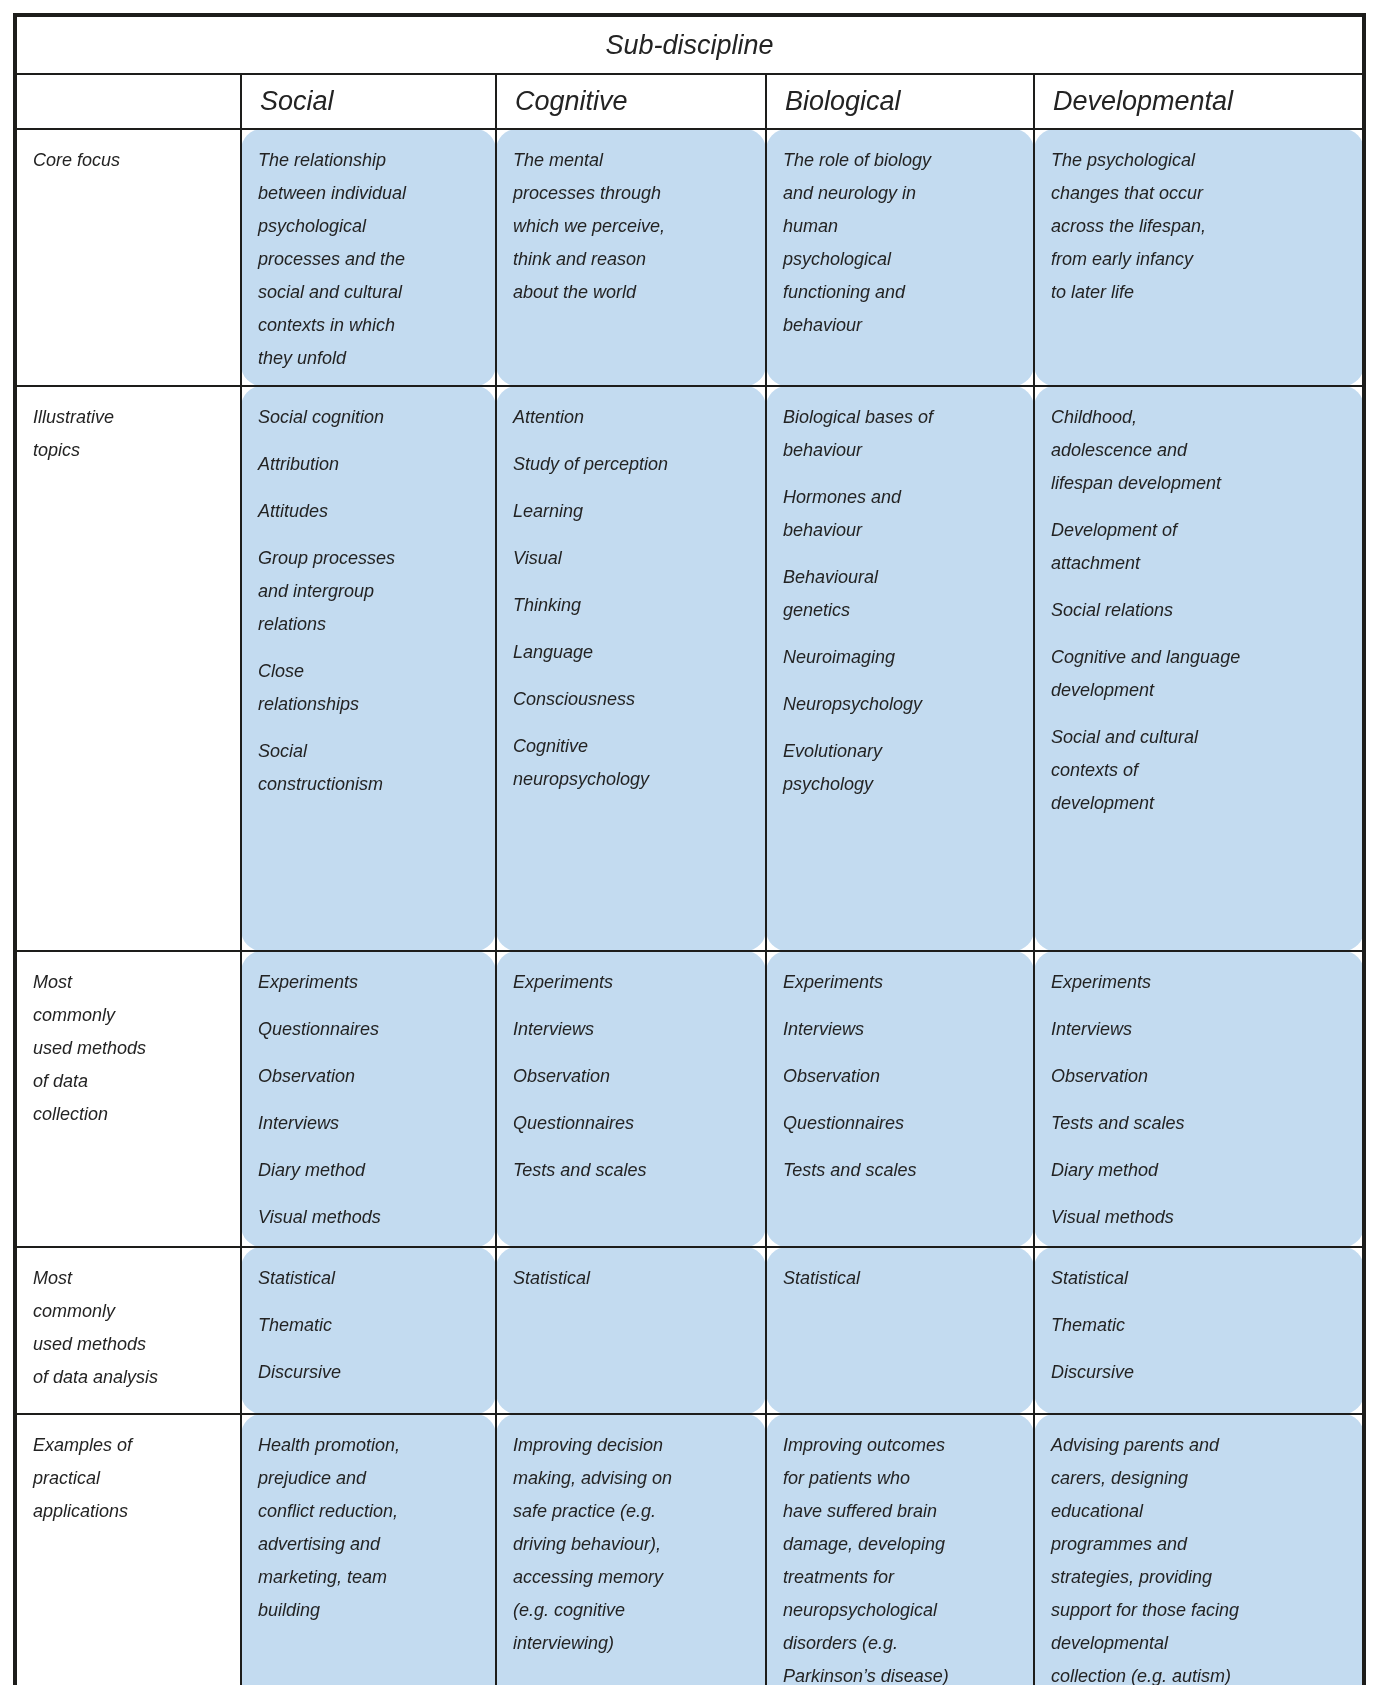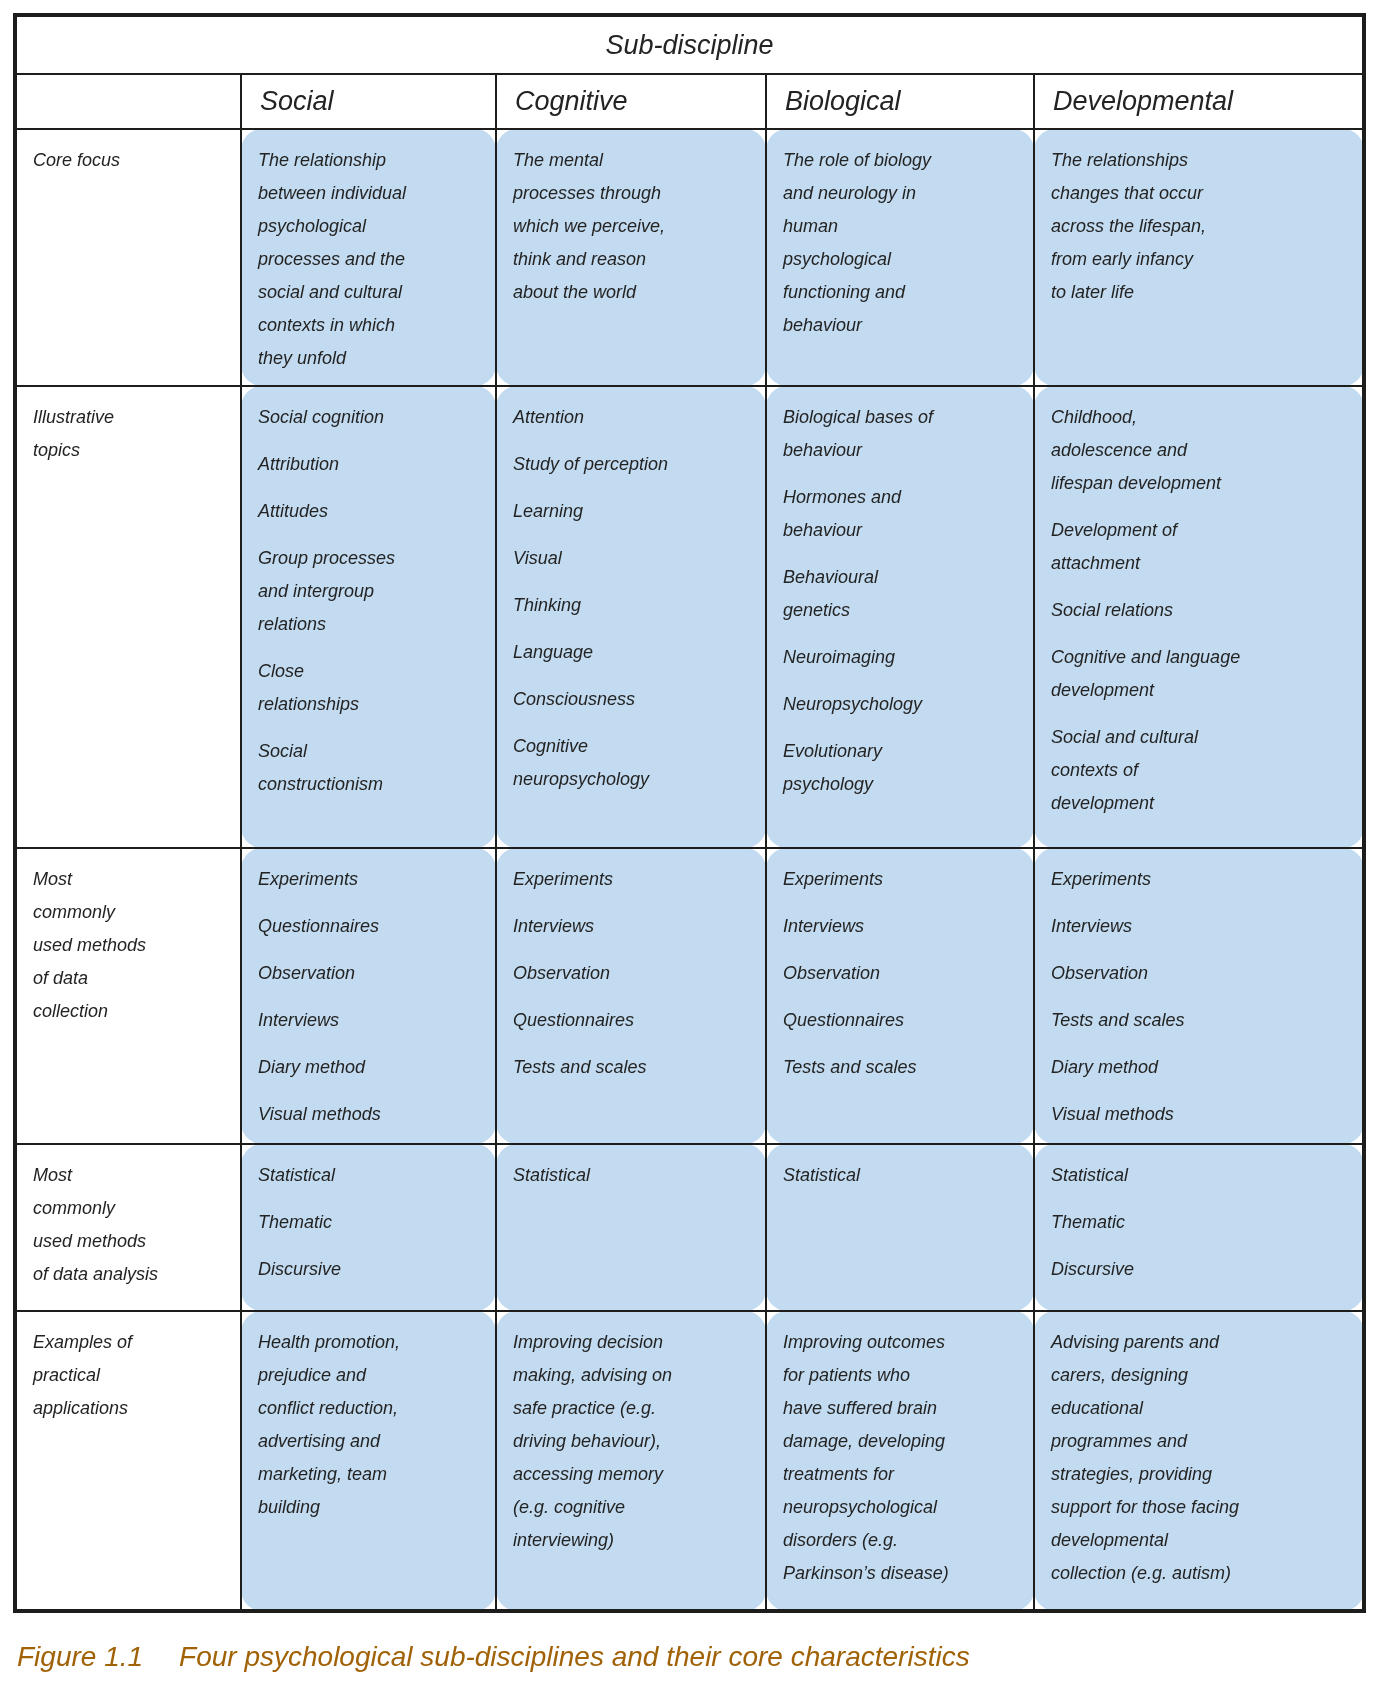--- a/index.html
+++ b/index.html
@@ -58,21 +58,21 @@
     padding: 14px 8px 10px 16px;
     border-radius: 21px;
   }
   .cell-item {
     margin: 0 0 14px 0;
     white-space: pre-line;
   }
   .cell-item:last-child { margin-bottom: 0; }
 
   tr.row-core     { height: 253px; }
-  tr.row-topics   { height: 462px; }
+  tr.row-topics   { height: 565px; }
   tr.row-collect  { height: 296px; }
   tr.row-analysis { height: 167px; }
   tr.row-apps     { height: 300px; }
 
   .figure-caption {
     margin: 26px 0 0 4px;
     font-size: 28px;
     line-height: 36px;
     color: #a16207;
   }
@@ -124,21 +124,21 @@
           </td>
         <td class="data-cell">
             <p class="cell-item">The role of biology
 and neurology in
 human
 psychological
 functioning and
 behaviour</p>
           </td>
         <td class="data-cell">
-            <p class="cell-item">The relationships
+            <p class="cell-item">The psychological
 changes that occur
 across the lifespan,
 from early infancy
 to later life</p>
           </td>
       </tr>
       <tr class="row-topics">
         <th class="row-label">Illustrative
 topics</th>
         <td class="data-cell">

